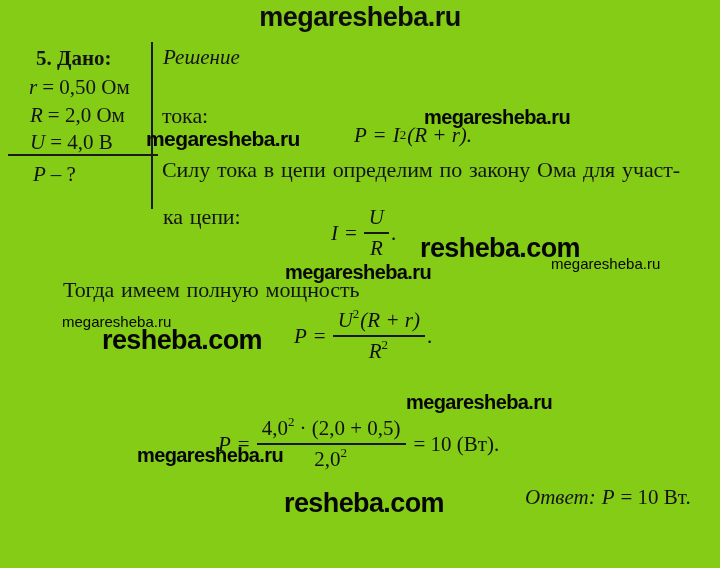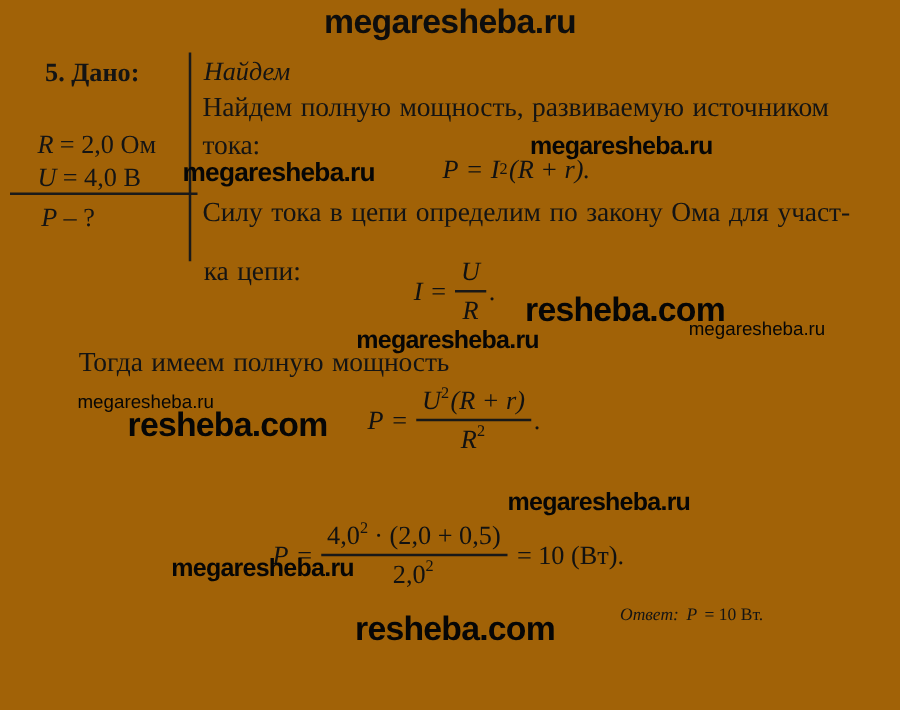--- a/index.html
+++ b/index.html
@@ -1,21 +1,21 @@
 <!DOCTYPE html>
 <html><head>
 <meta charset="utf-8">
 <style>
   * { margin: 0; padding: 0; box-sizing: border-box; }
   html, body { background: #ffffff; }
   .page {
     position: relative;
     width: 720px;
     height: 568px;
-    background: #a16207;
+    background: #84cc16;
     color: #141414;
     font-family: "Liberation Serif", serif;
     overflow: hidden;
   }
   .abs { position: absolute; white-space: nowrap; }
 
   
   .site-header, .site-footer {
     left: 0; width: 720px; text-align: center;
     font-family: "Liberation Sans", sans-serif;
@@ -66,21 +66,21 @@
   .nmid { margin-left: 4px; }
 
   .f-power   { left: 354px; top: 123px; font-size: 21px; }
   .f-power .piece { font-style: italic; }
   .f-power .eq { font-style: normal; }
   .f-current { left: 331px; top: 205px; }
   .f-power2  { left: 294px; top: 308px; }
   .f-calc    { left: 218px; top: 416px; }
 
   
-  .answer { left: 496px; top: 485px; font-size: 14px; }
+  .answer { left: 525px; top: 485px; font-size: 21px; }
   .answer .lbl { font-style: italic; }
   .answer .var { font-style: italic; margin-left: 6px; }
   .answer .val { margin-left: 6px; }
 
   
   .wm {
     position: absolute; white-space: nowrap;
     font-family: "Liberation Sans", sans-serif; color: #060606;
   }
   .wm-bold  { font-weight: bold; letter-spacing: -0.6px; }
@@ -98,30 +98,30 @@
 </style>
 </head>
 <body>
 
 <div class="page">
 
   <div class="abs site-header">megaresheba.ru</div>
 
   <div class="abs dano-title">5. Дано:</div>
 
+  <div class="abs given-row g0"><span class="var">r</span><span class="val">= 0,50 Ом</span></div>
   <div class="abs given-row g1"><span class="var">R</span><span class="val">= 2,0 Ом</span></div>
   <div class="abs given-row g2"><span class="var">U</span><span class="val">= 4,0 В</span></div>
 
   <div class="abs given-line"></div>
   <div class="abs find-row"><span class="var">P</span><span class="val">– ?</span></div>
 
   <div class="abs col-divider"></div>
 
-  <div class="abs sol-title">Найдем</div>
-  <div class="abs body-line p1l1">Найдем полную мощность, развиваемую источником</div>
+  <div class="abs sol-title">Решение</div>
   <div class="abs body-line p1l2">тока:</div>
 
   <div class="abs formula f-power">
     <span class="piece">P</span>
       <span class="eq">=</span>
       <span class="piece">I</span>
       <sup>2</sup>
       <span class="piece">(R + r).</span>
   </div>
 

